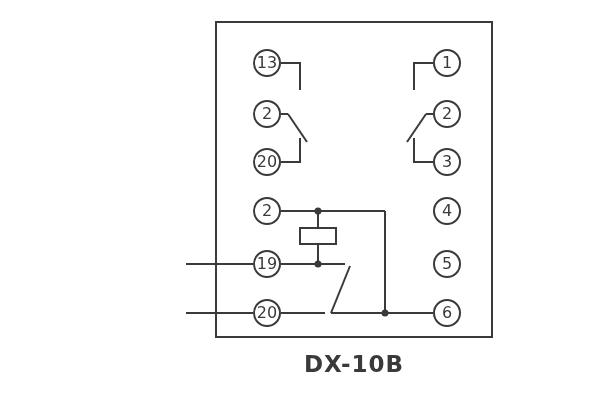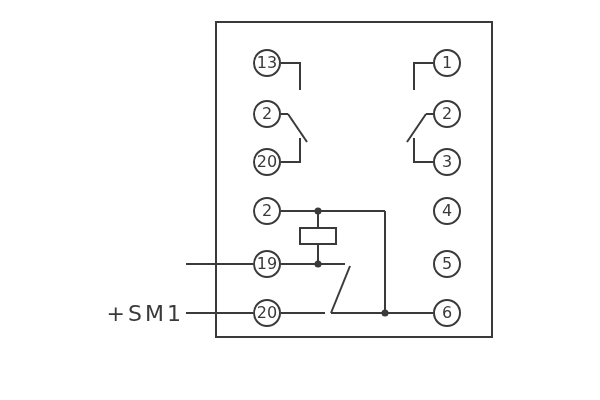--- a/index.html
+++ b/index.html
@@ -87,16 +87,16 @@
   <div class="terminal" style="left:253px; top:250px">19</div>
   <div class="terminal" style="left:253px; top:299px">20</div>
 
   <div class="terminal" style="left:433px; top:49px">1</div>
   <div class="terminal" style="left:433px; top:100px">2</div>
   <div class="terminal" style="left:433px; top:148px">3</div>
   <div class="terminal" style="left:433px; top:197px">4</div>
   <div class="terminal" style="left:433px; top:250px">5</div>
   <div class="terminal" style="left:433px; top:299px">6</div>
 
-  <div class="ext-label" style="left:92px; top:299px">+SM1</div>
 
+  <div class="caption">DX-10B</div>
 
 </div>
 
 </body></html>

